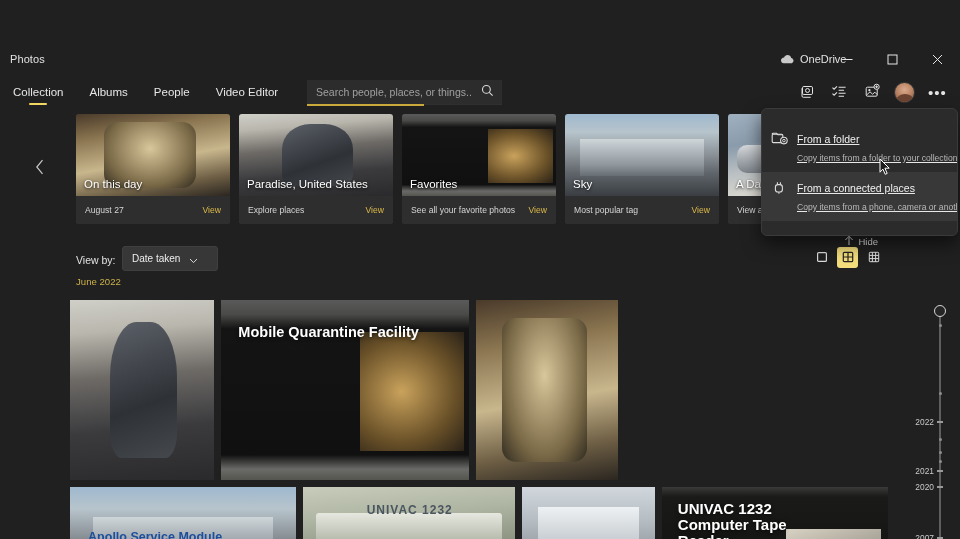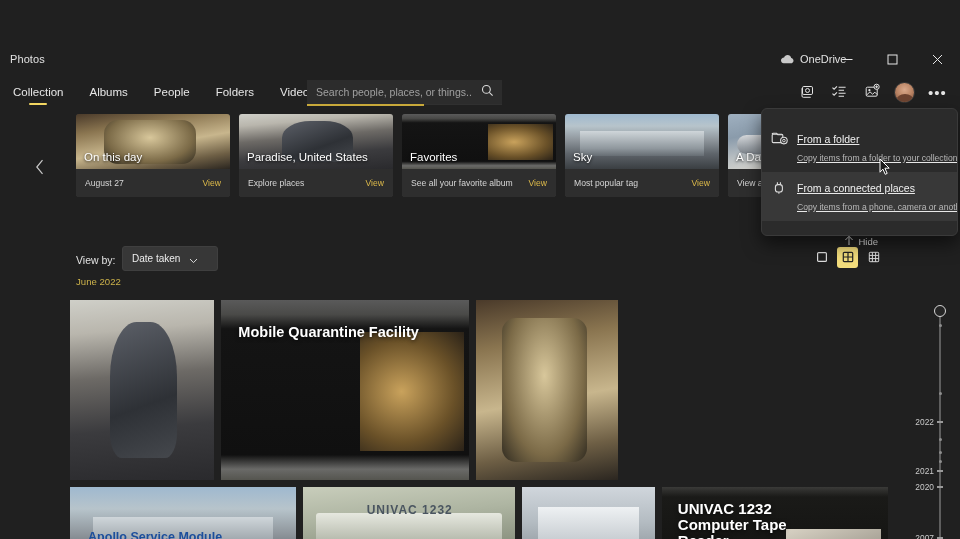--- a/index.html
+++ b/index.html
@@ -111,21 +111,21 @@
   .cursor-arrow { position:absolute; left:879px; top:114px; z-index:45; }
 
   
   .cards-wrap { position:absolute; top:70px; left:0; width:960px; height:110px; }
   .chevron-left {
     position:absolute; left:28px; top:42px; width:24px; height:26px;
     display:flex; align-items:center; justify-content:center; cursor:pointer;
   }
   .cards { position:absolute; left:76px; top:0; display:flex; gap:9px; }
   .card {
-    position:relative; width:154px; height:83px;
+    position:relative; width:154px; height:110px;
     border-radius:3px; overflow:hidden; cursor:pointer;
     background:#3a3a3a;
   }
   .card-photo { position:absolute; inset:0 0 28px 0; overflow:hidden; }
   .card-title {
     position:absolute; left:8px; bottom:34px;
     font-size:11.5px; color:#fff; text-shadow:0 1px 3px rgba(0,0,0,.85);
     white-space:nowrap; z-index:3;
   }
   .card-bar {
@@ -255,24 +255,20 @@
       </div>
       <div class="tab">
         <span>Albums</span>
 
       </div>
       <div class="tab">
         <span>People</span>
 
       </div>
       <div class="tab">
-        <span>Folders</span>
-
-      </div>
-      <div class="tab">
         <span>Video Editor</span>
 
       </div>
     </div>
 
     <div class="searchbox">
       <input class="search-input" type="text" placeholder="Search people, places, or things..." style="">
       <button class="search-btn">
         <span>
           <svg width="13" height="13" viewBox="0 0 13 13">
@@ -389,21 +385,21 @@
           <span class="card-view">View</span>
         </div>
       </div>
 
       <div class="card">
         <div class="card-photo g3">
             <div class="g3b"></div>
           </div>
         <div class="card-title">Favorites</div>
         <div class="card-bar">
-          <span class="card-sub">See all your favorite album</span>
+          <span class="card-sub">See all your favorite photos</span>
           <span class="card-view">View</span>
         </div>
       </div>
 
       <div class="card">
         <div class="card-photo g5">
             <div class="g5b"></div>
           </div>
         <div class="card-title">Sky</div>
         <div class="card-bar">

